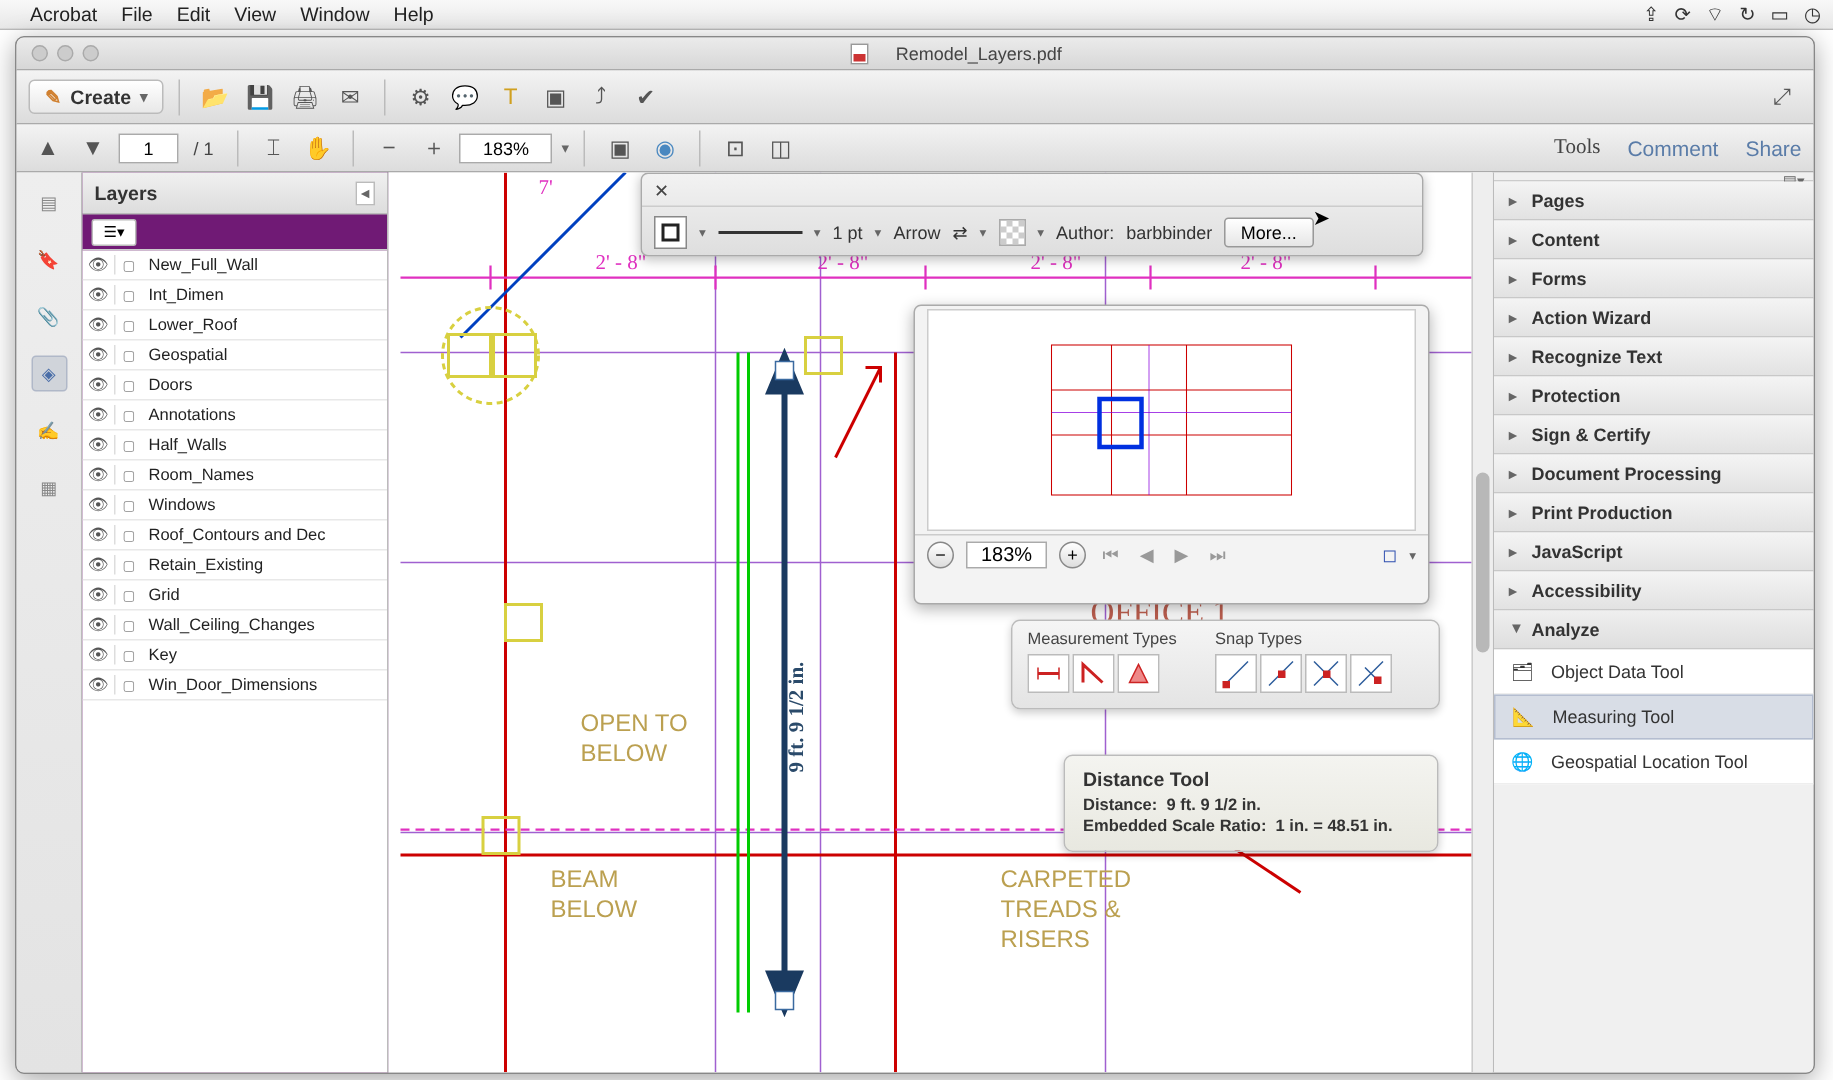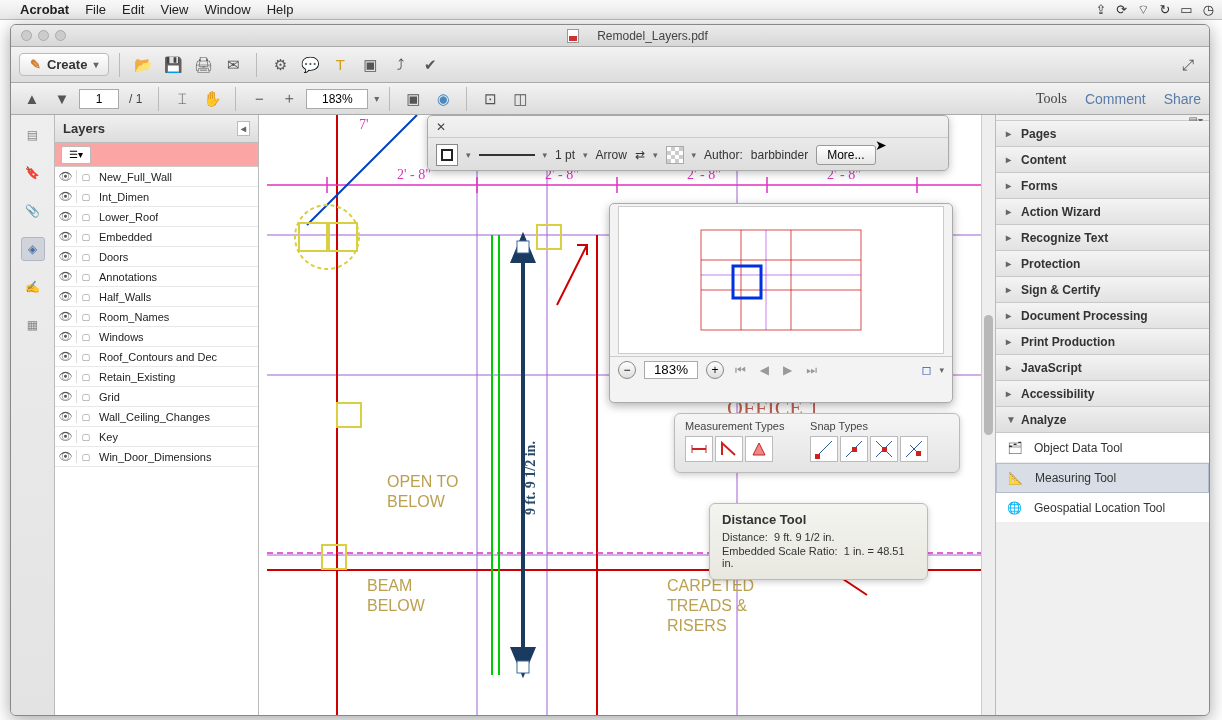--- a/index.html
+++ b/index.html
@@ -2,21 +2,21 @@
 <html><head>
 <meta charset="utf-8">
 <style>
 * { box-sizing: border-box; margin: 0; padding: 0; font-family: "Lucida Grande", "Helvetica Neue", sans-serif; }
 body { width: 1222px; height: 720px; background: #fff; overflow: hidden; font-size: 12px; }
 
 
 .menubar { height: 20px; background: linear-gradient(#f8f8f8,#e8e8e8); display: flex; align-items: center; padding: 0 8px; font-size: 13px; border-bottom: 1px solid #bbb; }
 .menubar .apple { color: #222; font-size: 15px; margin-right: 12px; }
 .menubar .item { margin-right: 16px; color: #222; }
-.menubar .appname { font-weight: bold; }
+.menubar .appname { font-weight: normal; }
 .menubar .tray { margin-left: auto; display: flex; gap: 10px; color: #333; }
 
 
 .window { position: absolute; top: 24px; left: 10px; width: 1200px; height: 692px; border: 1px solid #888; border-radius: 6px; overflow: hidden; background: #eee; box-shadow: 0 4px 18px rgba(0,0,0,.35); }
 .titlebar { height: 22px; background: linear-gradient(#ebebeb,#d7d7d7); display: flex; align-items: center; border-bottom: 1px solid #aaa; }
 .traffic { display: flex; gap: 6px; padding-left: 10px; }
 .traffic span { width: 11px; height: 11px; border-radius: 50%; background: #ccc; border: 1px solid #aaa; }
 .titlebar .title { margin: 0 auto; color: #444; font-size: 12px; display: flex; align-items: center; gap: 18px; }
 .titlebar .pdf-icon { width: 12px; height: 14px; background: #fff; border: 1px solid #999; position: relative; }
 .titlebar .pdf-icon::after { content:""; position:absolute; bottom:1px; left:1px; right:1px; height:5px; background:#c33; }
@@ -38,21 +38,21 @@
 .right-links span { color:#5a7ca8; }
 .right-links .tools { color:#444;font-family:Liberation Serif, serif; }
 
 
 .body { position:absolute; top: 90px; bottom:0; left:0; right:0; display:flex; }
 .navstrip { width: 44px; background: linear-gradient(#eee,#e3e3e3); border-right:1px solid #bbb; display:flex; flex-direction:column; align-items:center; padding-top:8px; gap:14px; }
 .navstrip .ico { width:24px; height:24px; display:flex; align-items:center; justify-content:center; color:#888; border-radius:3px; }
 .navstrip .ico.active { background:#d0d4da; color:#4a6ea8; border:1px solid #b0b8c8; }
 
 
-.layers-panel { width: 204px; background:#fca5a5; border-right:1px solid #bbb; display:flex; flex-direction:column; }
+.layers-panel { width: 204px; background:#701a75; border-right:1px solid #bbb; display:flex; flex-direction:column; }
 .layers-header { height:28px; background:linear-gradient(#f0f0f0,#ddd); border-bottom:1px solid #bbb; display:flex; align-items:center; padding:0 8px; font-weight:bold; font-size:13px; color:#333; }
 .layers-header .collapse { margin-left:auto; font-size:10px; color:#666; border:1px solid #bbb; padding:1px 3px; background:#fff; }
 .layers-toolrow { height:24px; border-bottom:1px solid #ccc; display:flex; align-items:center; padding:0 6px; }
 .layers-toolrow .opts { width:30px; height:18px; border:1px solid #bbb; background:#fff; display:flex; align-items:center; justify-content:center; font-size:10px; border-radius:2px; }
 .layers-list { overflow-y:auto; flex:1; background:#fff; }
 .layer-row { height:20px; display:flex; align-items:center; border-bottom:1px solid #e8e8e8; font-size:11px; color:#222; }
 .layer-eye { width:22px; text-align:center; color:#555; border-right:1px solid #ddd; }
 .layer-box { width:18px; text-align:center; color:#888; font-size:9px; }
 .layer-name { padding-left:4px; white-space:nowrap; overflow:hidden; text-overflow:ellipsis; }
 
@@ -101,23 +101,23 @@
 
 
 .snap-palette { position:absolute; top:298px; left:415px; width:286px; height:60px; background:linear-gradient(#f5f5f5,#e4e4e4); border:1px solid #bbb; border-radius:6px; box-shadow:0 2px 6px rgba(0,0,0,.2); display:flex; padding:6px 10px; }
 .snap-col { flex:1; }
 .snap-col h4 { font-size:11px; font-weight:normal; color:#444; margin-bottom:4px; }
 .snap-btns { display:flex; gap:2px; }
 .snap-btn { width:28px; height:26px; border:1px solid #bbb; background:#fff; display:flex; align-items:center; justify-content:center; }
 .snap-btn svg { width:20px; height:20px; }
 
 
-.dist-tip { position:absolute; top:388px; left:450px; width:219px; background:linear-gradient(#f4f4f0,#e8e8e0); border:1px solid #bbb; border-radius:6px; padding:8px 12px; box-shadow:0 2px 6px rgba(0,0,0,.2); font-size:11px; color:#333; }
+.dist-tip { position:absolute; top:388px; left:450px; width:250px; background:linear-gradient(#f4f4f0,#e8e8e0); border:1px solid #bbb; border-radius:6px; padding:8px 12px; box-shadow:0 2px 6px rgba(0,0,0,.2); font-size:11px; color:#333; }
 .dist-tip h4 { font-size:13px; font-weight:bold; margin-bottom:4px; }
-.dist-tip .row { margin:2px 0; }
+.dist-tip .row { margin:2px 0;font-weight:bold; }
 
 .scrollbar-v { position:absolute; right:214px; top:0; bottom:0; width:14px; background:#eee; border-left:1px solid #ccc; }
 .scrollbar-v .thumb { position:absolute; left:2px; right:2px; top:200px; height:120px; background:#b8b8b8; border-radius:6px; }
 </style>
 </head>
 <body>
 
 <div class="menubar">
   <span class="apple"></span>
   <span class="item appname">Acrobat</span>
@@ -227,21 +227,21 @@
             <span class="layer-name">Int_Dimen</span>
           </div>
           <div class="layer-row">
             <span class="layer-eye">👁</span>
             <span class="layer-box">▢</span>
             <span class="layer-name">Lower_Roof</span>
           </div>
           <div class="layer-row">
             <span class="layer-eye">👁</span>
             <span class="layer-box">▢</span>
-            <span class="layer-name">Embedded</span>
+            <span class="layer-name">Geospatial</span>
           </div>
           <div class="layer-row">
             <span class="layer-eye">👁</span>
             <span class="layer-box">▢</span>
             <span class="layer-name">Doors</span>
           </div>
           <div class="layer-row">
             <span class="layer-eye">👁</span>
             <span class="layer-box">▢</span>
             <span class="layer-name">Annotations</span>

